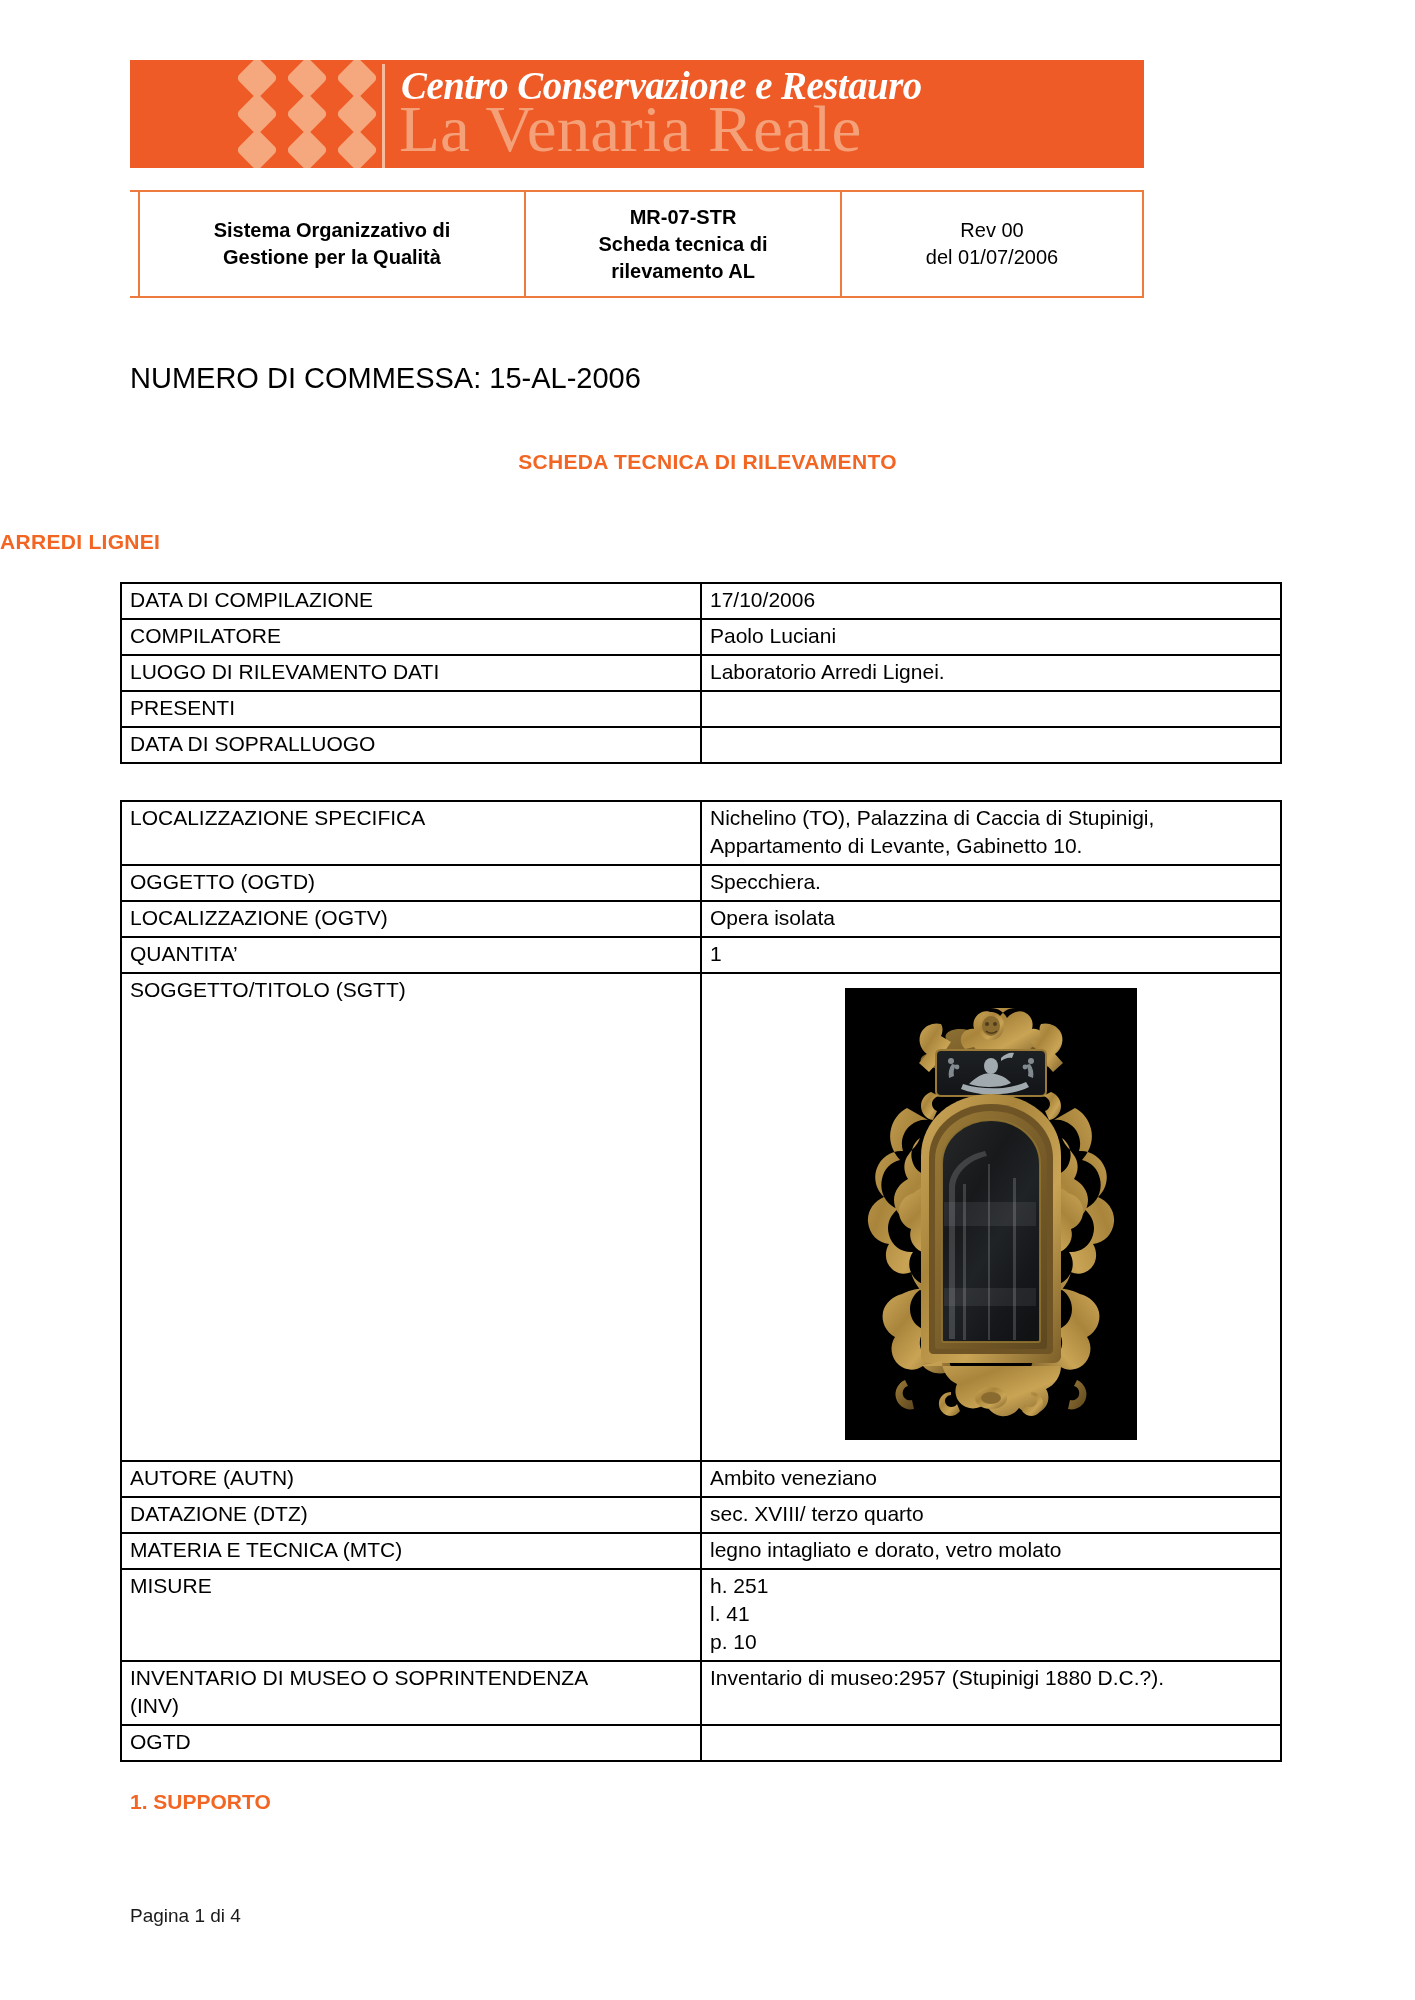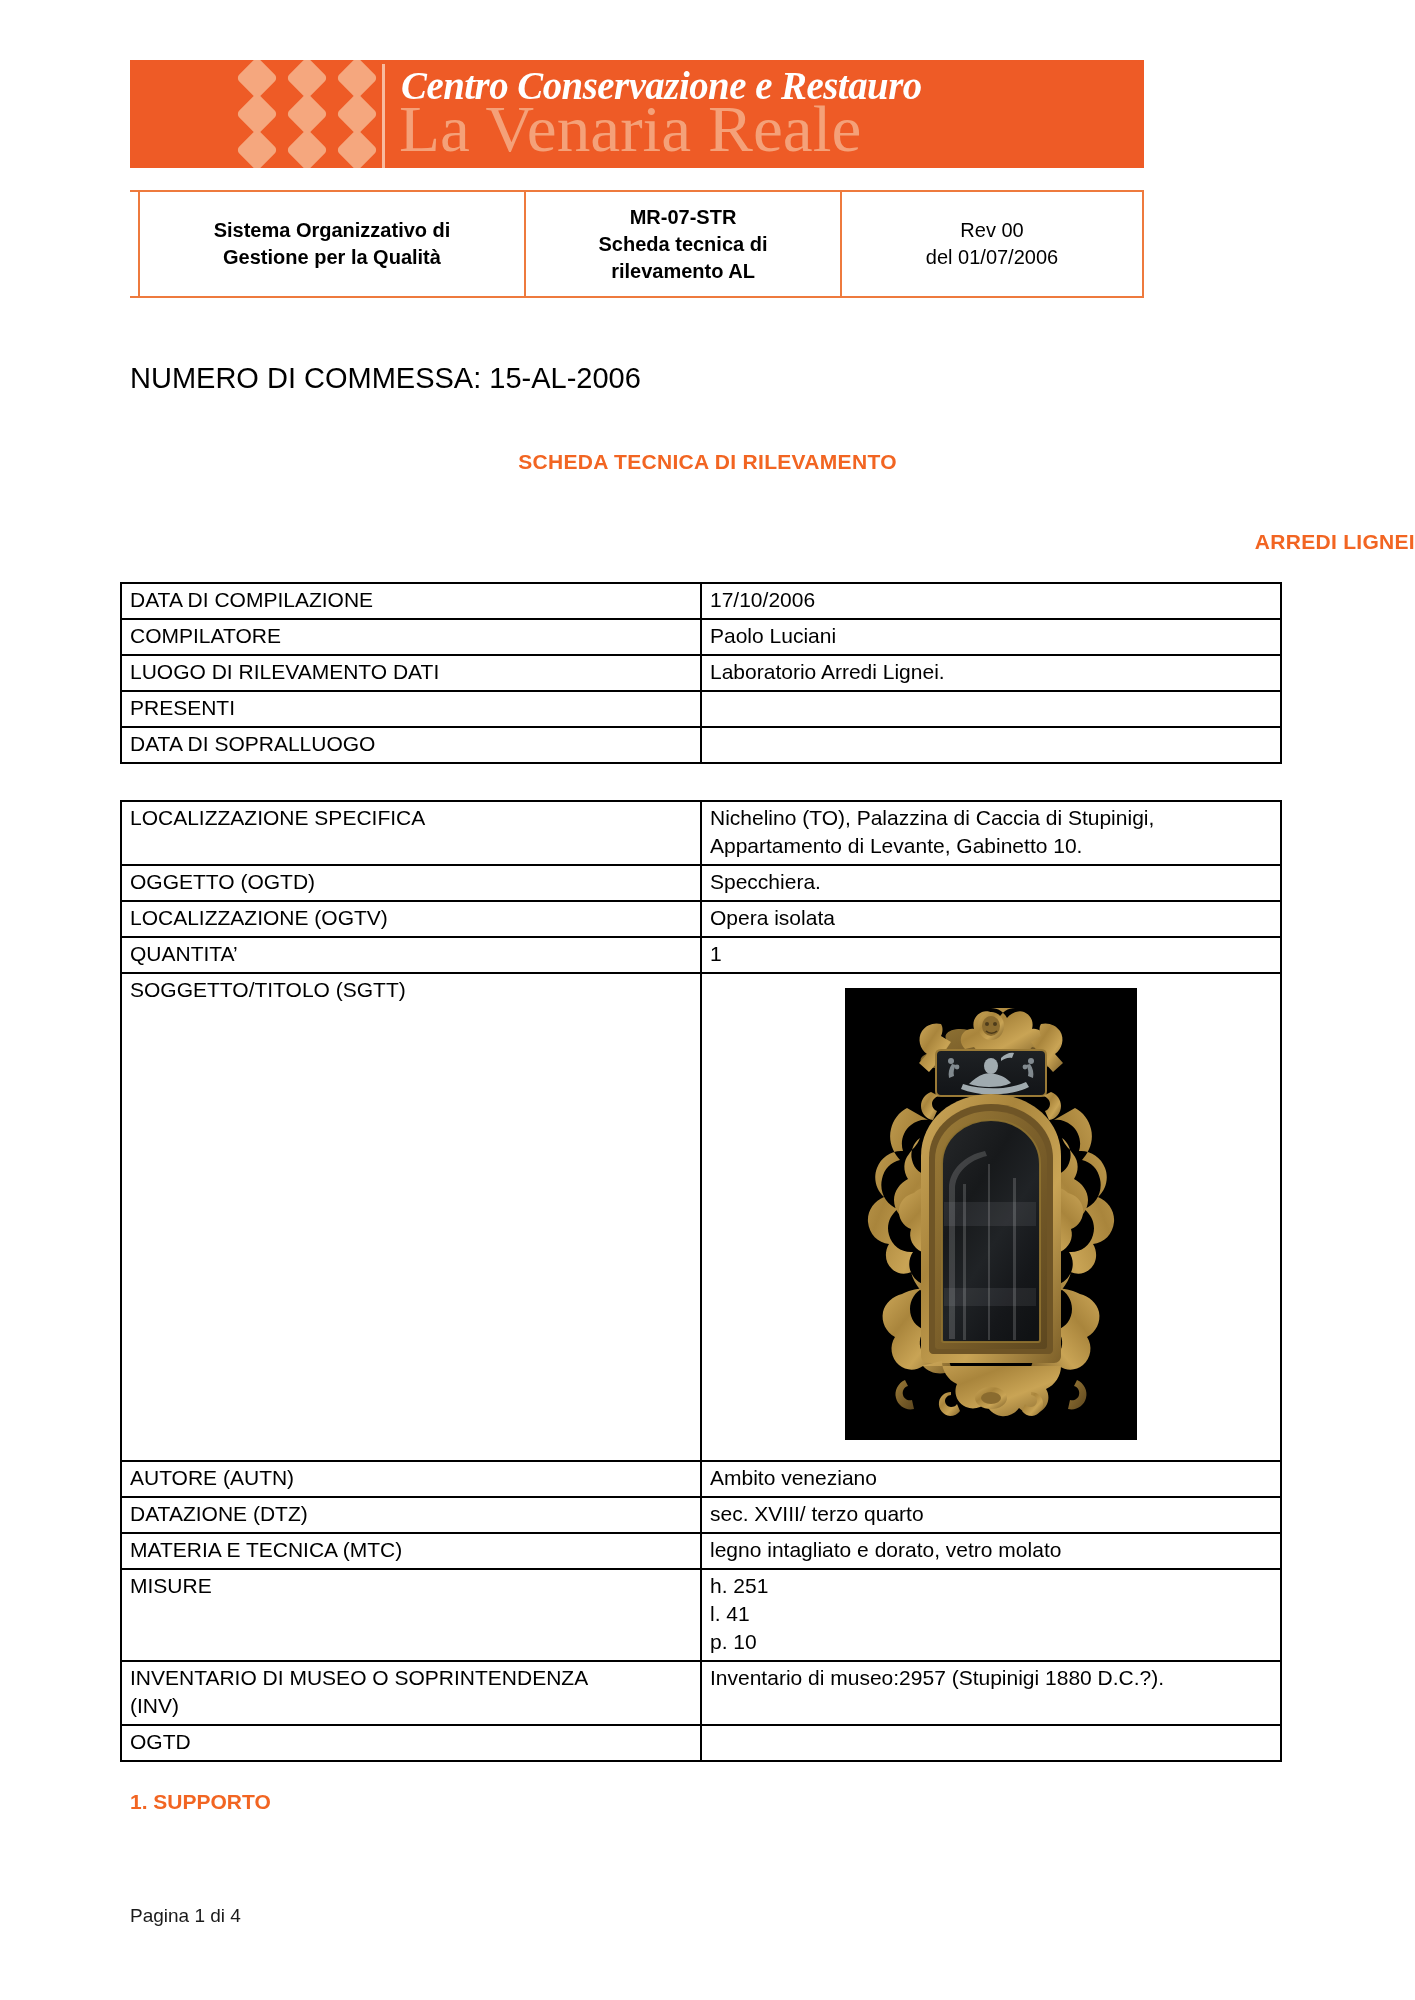--- a/index.html
+++ b/index.html
@@ -155,21 +155,21 @@
     font-size: 21px;
     font-weight: bold;
     color: #F26522;
     letter-spacing: .3px;
   }
   .title-sub {
     position: absolute;
     left: 0;
     top: 530px;
     width: 1415px;
-    text-align: right;
+    text-align: left;
     font-size: 21px;
     font-weight: bold;
     color: #F26522;
     letter-spacing: .3px;
   }
 
   
   .dtable {
     position: absolute;
     left: 120px;

